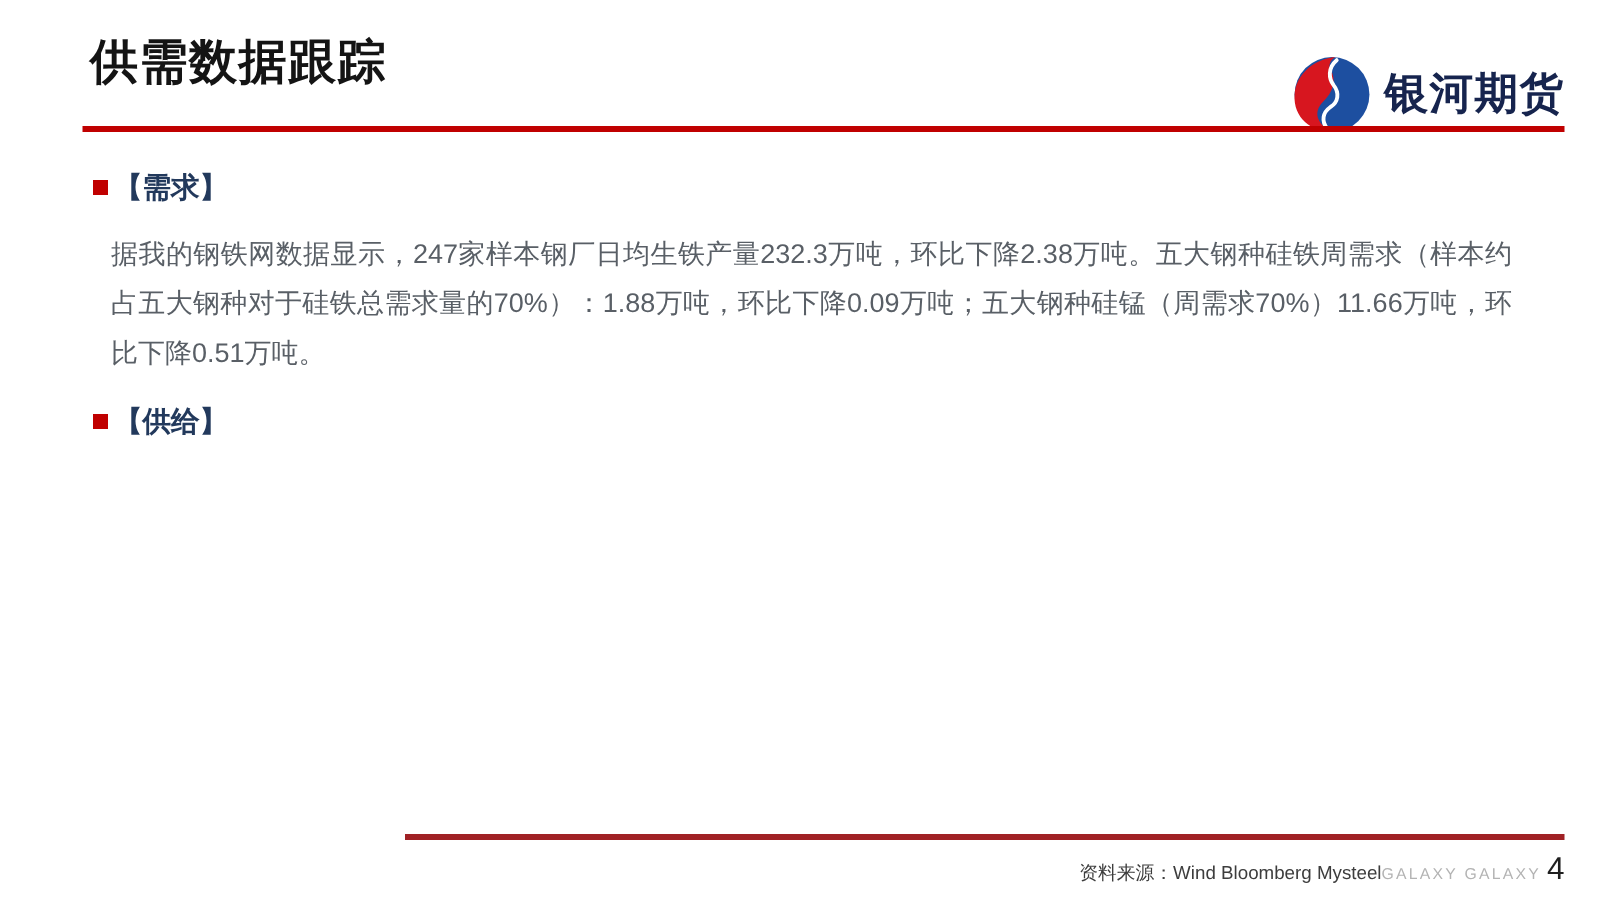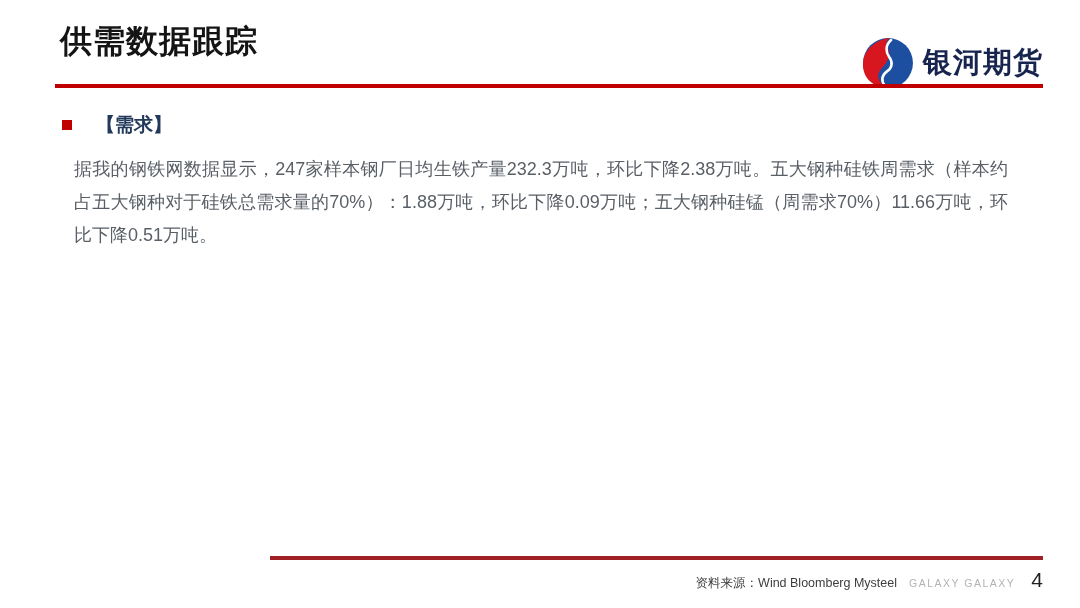--- a/index.html
+++ b/index.html
@@ -31,21 +31,21 @@
   .logo-icon .red{fill:var(--logo-red,#D7161F);}
   .logo-text{
     font-size:29px;font-weight:bold;color:#16244E;
     letter-spacing:1px;
   }
   
   .content{
     position:absolute;left:62px;top:108px;width:958px;
   }
   .section-heading{
-    display:flex;align-items:center;gap:24px;
+    display:flex;align-items:center;gap:4px;
     height:33px;
     font-size:19px;font-weight:bold;
     color:var(--heading-navy,#22395C);
   }
   .bullet{
     width:10px;height:10px;flex:0 0 auto;
     background:var(--accent-red,#C00000);
   }
   .section-body{
     margin:12px;
@@ -54,21 +54,21 @@
     text-align:justify;
   }
   
   .footer-rule{
     position:absolute;left:270px;top:556px;
     width:773px;height:4px;
     background:var(--footer-red,#A02125);
   }
   .footer-row{
     position:absolute;right:37px;top:568px;
-    display:flex;align-items:baseline;gap:12px;
+    display:flex;align-items:baseline;
   }
   .footer-source{font-size:12.5px;color:#3D3D3D;}
   .footer-brand{
     font-size:10.5px;color:#B3B3B3;letter-spacing:1.5px;
   }
   .footer-page{font-size:21px;color:#1F1F1F;margin-left:4px;}
 </style>
 </head>
 <body>
 
@@ -91,20 +91,24 @@
 
     <div class="section">
       <div class="section-heading">
         <span class="bullet"></span>
         <span>【需求】</span>
       </div>
       <p class="section-body">据我的钢铁网数据显示，247家样本钢厂日均生铁产量232.3万吨，环比下降2.38万吨。五大钢种硅铁周需求（样本约占五大钢种对于硅铁总需求量的70%）：1.88万吨，环比下降0.09万吨；五大钢种硅锰（周需求70%）11.66万吨，环比下降0.51万吨。</p>
     </div>
 
     <div class="section">
+      <div class="section-heading">
+        <span class="bullet"></span>
+        <span>【供给】</span>
+      </div>
     </div>
 
     <div class="section">
     </div>
 
   </div>
 
   <div class="footer-rule"></div>
   <div class="footer-row">
     <span class="footer-source">资料来源：Wind Bloomberg Mysteel</span>

